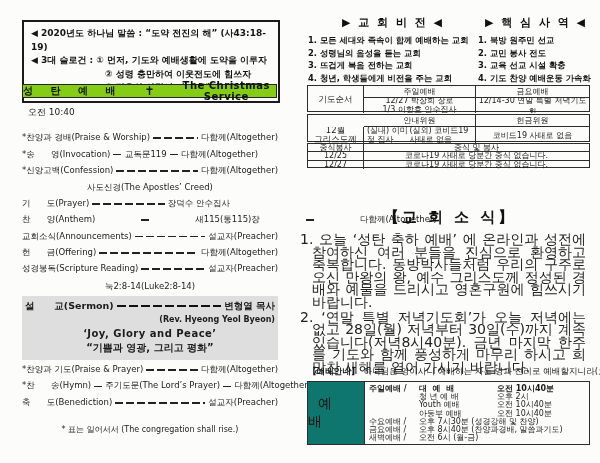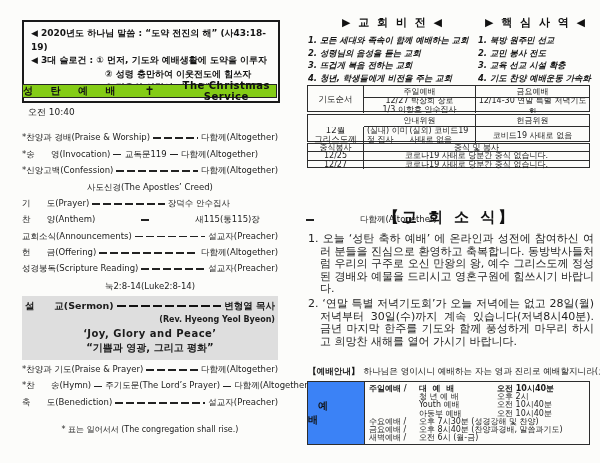--- a/index.html
+++ b/index.html
@@ -50,48 +50,48 @@
   .sermon .s-en{text-align:center;font-size:10px;font-weight:bold;height:15px;line-height:15px;letter-spacing:0.5px;}
   .sermon .s-kr{text-align:center;font-size:10px;font-weight:bold;height:14px;line-height:14px;}
 
   .rise-note{margin-top:13px;text-align:center;font-size:8px;color:#222;}
 
   
   .cols{position:absolute;left:8px;top:15px;width:286px;display:flex;}
   .vision{width:170px;}
   .ministry{width:116px;}
   .col-title{font-weight:bold;font-size:11px;letter-spacing:2px;text-align:center;margin-bottom:4px;white-space:nowrap;color:#111;}
-  .col-item{font-weight:bold;font-size:8.4px;line-height:12.6px;padding-left:11px;text-indent:-11px;color:#151515;font-style:italic;}
+  .col-item{font-weight:bold;font-size:8.4px;line-height:12.6px;padding-left:11px;text-indent:-11px;color:#151515;}
   .vision .col-item{white-space:nowrap;}
 
   .rtable{position:absolute;left:7px;width:283px;border:1.5px solid #2d2d2d;display:grid;
           font-size:8px;color:#1b1b1b;background:#fcfcfa;box-sizing:border-box;}
   .rtable > div{display:flex;align-items:center;justify-content:center;text-align:center;overflow:hidden;}
   .bR{border-right:1px solid #2d2d2d;}
   .bB{border-bottom:1px solid #2d2d2d;}
   .t1{top:85px;grid-template-columns:56px 112px 1fr;grid-template-rows:12px 15px;height:27px;}
   .t2{top:114px;grid-template-columns:56px 112px 1fr;grid-template-rows:12px 16px;height:28px;}
   .t2 .left-lines{flex-direction:row;align-items:flex-start;justify-content:center;padding-left:3px;text-align:left;line-height:8.6px;}
   .lbl2{flex-direction:column;line-height:9.5px;margin-top:12px;}
   .two-lines{flex-direction:column;line-height:8.6px;}
   .t3{top:143px;grid-template-columns:56px 1fr;grid-template-rows:8.3px 8.3px 8.3px;height:25px;}
   .t3 div{line-height:8.3px;}
 
   .news-title{position:absolute;left:0;top:208px;width:300px;text-align:center;
               font-weight:bold;font-size:15px;letter-spacing:3px;color:#111;}
-  .news{position:absolute;left:8px;top:233px;width:286px;font-size:11px;line-height:12.6px;color:#222;}
+  .news{position:absolute;left:0;top:233px;width:286px;font-size:14px;line-height:12.6px;color:#222;}
   .news .news-item{padding-left:12px;text-indent:-12px;margin-bottom:2px;text-align:justify;}
 
   .winfo{position:absolute;left:8px;top:366px;width:286px;display:flex;gap:4px;font-size:8.6px;white-space:nowrap;color:#161616;align-items:flex-end;}
   .winfo .wlabel{font-weight:bold;}
 
   .wtable{position:absolute;left:7px;top:381px;width:283px;height:64px;border:1.5px solid #2d2d2d;
           display:grid;grid-template-columns:57px 1fr;box-sizing:border-box;background:#fcfcfa;}
-  .wtable .wlbl{background:#3b82f6;border-right:1.5px solid #2d2d2d;display:flex;align-items:center;justify-content:center;
-                font-weight:bold;font-size:10px;letter-spacing:10px;text-indent:10px;color:#111;}
+  .wtable .wlbl{background:#0f766e;border-right:1.5px solid #2d2d2d;display:flex;align-items:center;justify-content:center;
+                font-weight:normal;font-size:14px;letter-spacing:10px;text-indent:10px;color:#111;}
   .wtable .wbody{padding:3px 4px 2px;display:flex;flex-direction:column;justify-content:space-between;}
   .w-row{display:flex;font-size:8px;line-height:8.2px;white-space:pre;color:#1b1b1b;}
   .w-row .c1{width:50px;flex:0 0 auto;}
   .w-row .c2{width:78px;flex:0 0 auto;overflow:visible;}
   .w-row .c3{flex:1 1 auto;}
   .w-row.bold{font-weight:bold;}
 </style>
 </head>
 <body>
 

